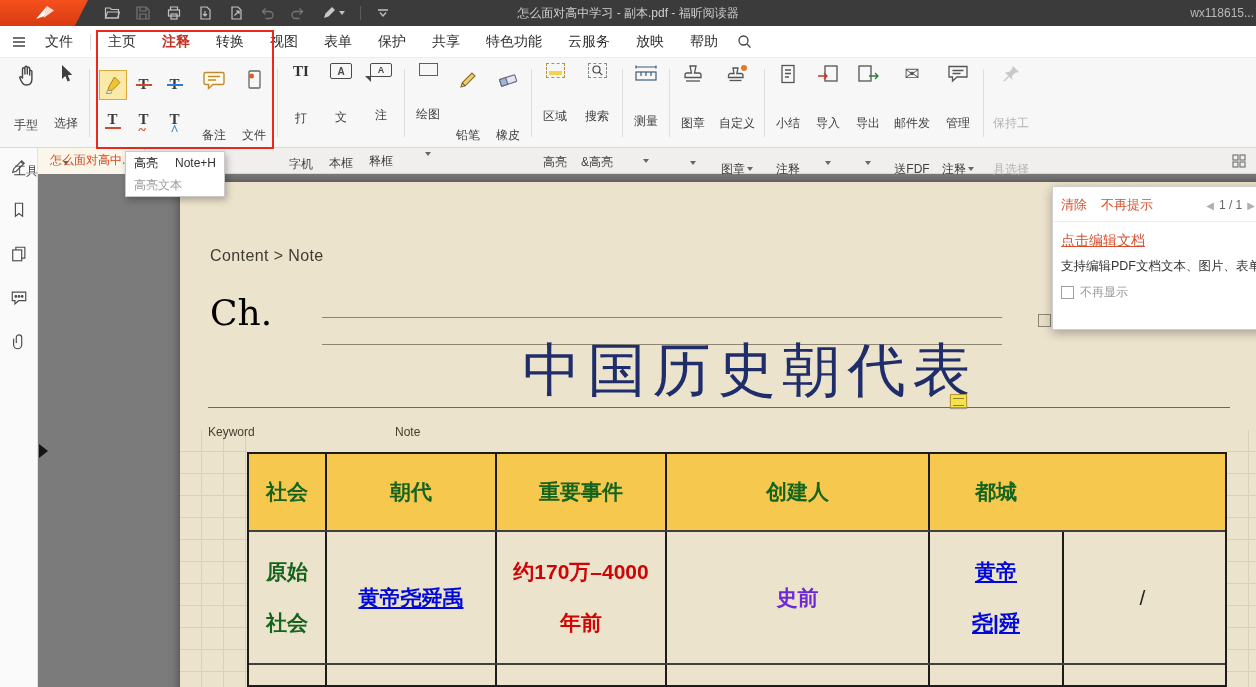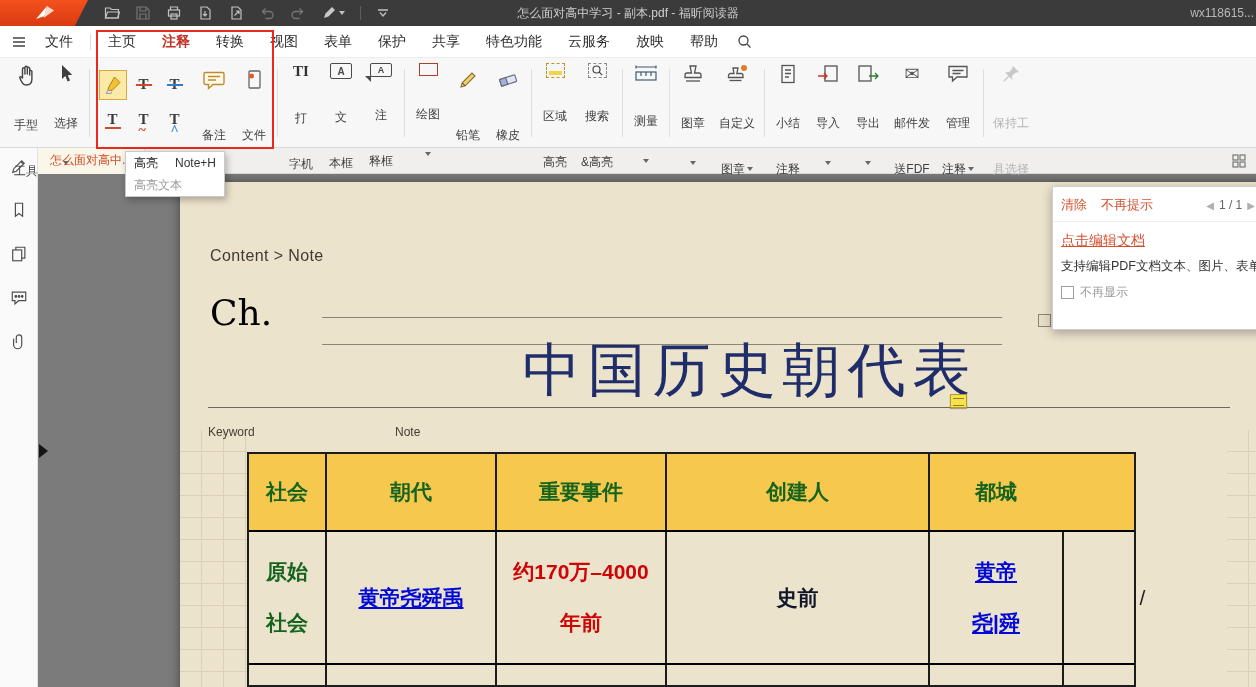--- a/index.html
+++ b/index.html
@@ -83,33 +83,33 @@
   .chapter { position:absolute; left:30px; top:110px; font-family:"DejaVu Serif",serif; font-size:36px; color:#000000; }
   .nb-line { position:absolute; border-top:1.5px solid #8d8574; }
   .doc-title { position:absolute; left:290px; top:150px; width:560px; text-align:center; font-family:"DejaVu Serif",serif; font-weight:normal; font-size:58px; letter-spacing:7px; color:#1f2d6a; white-space:nowrap; }
   .hdiv { position:absolute; left:28px; top:225px; width:1022px; border-top:1.5px solid #6e675a; }
   .sticky { position:absolute; left:770px; top:212px; width:17px; height:14px; background:#f6e24a; border:1px solid #b5992f; box-shadow:0 1px 1px rgba(0,0,0,.3); }
   .sticky::after { content:""; position:absolute; left:2px; top:3px; width:11px; height:6px; border-top:1.5px solid #8d7e2c; border-bottom:1.5px solid #8d7e2c; }
   .kw { position:absolute; font-size:12px; color:#43402f; }
   .mini-widget { position:absolute; left:858px; top:132px; width:13px; height:13px; border:1.5px solid #8a8576; background:#e6dec6; }
 
   
-  .tbl { position:absolute; left:67px; top:270px; width:889px; border:2px solid #1c1c1c; background:#ece3cc; }
+  .tbl { position:absolute; left:67px; top:270px; width:980px; border:2px solid #1c1c1c; background:#ece3cc; }
   .tr { display:grid; grid-template-columns:76px 170px 170px 263px 134px 159px; }
-  .tr + .tr { border-top:2px solid #000000; }
+  .tr + .tr { border-top:2px solid #404040; }
   .td { display:flex; flex-direction:column; align-items:center; justify-content:center; }
   .td + .td { border-left:2px solid #1c1c1c; }
   .tr.head { height:76px; background:#f6c84e; }
   .tr.head .td { font-size:21px; font-weight:bold; color:#15641e; }
   .tr.body { height:133px; font-size:21px; }
   .tr.partial { height:22px; }
   .two-line { justify-content:space-around; padding:14px 0; }
   .green { color:#15641e; font-weight:bold; }
   .red { color:#cf0404; font-weight:bold; }
-  .black { color:#0f172a; font-weight:bold; }
+  .black { color:#6d28d9; font-weight:bold; }
   .doclink { color:#0009d8; font-weight:bold; text-decoration:underline; }
   .slash { color:#222; }
 
   
   .popup { position:absolute; left:1052px; top:186px; width:212px; height:144px; background:#fff; border:1px solid #cfcfcf; box-shadow:0 3px 10px rgba(0,0,0,.3); z-index:60; overflow:hidden; }
   .pop-row1 { display:flex; align-items:center; gap:14px; padding:9px 8px 7px; font-size:13px; border-bottom:1px solid #ededed; }
   .pop-link-sm { color:#d4502e; white-space:nowrap; }
   .pager { margin-left:auto; display:flex; align-items:center; gap:5px; color:#666; font-size:12px; white-space:nowrap; }
   .pg-arrow { color:#b0b0b0; font-size:10px; }
   .pg-arrow::before { }

